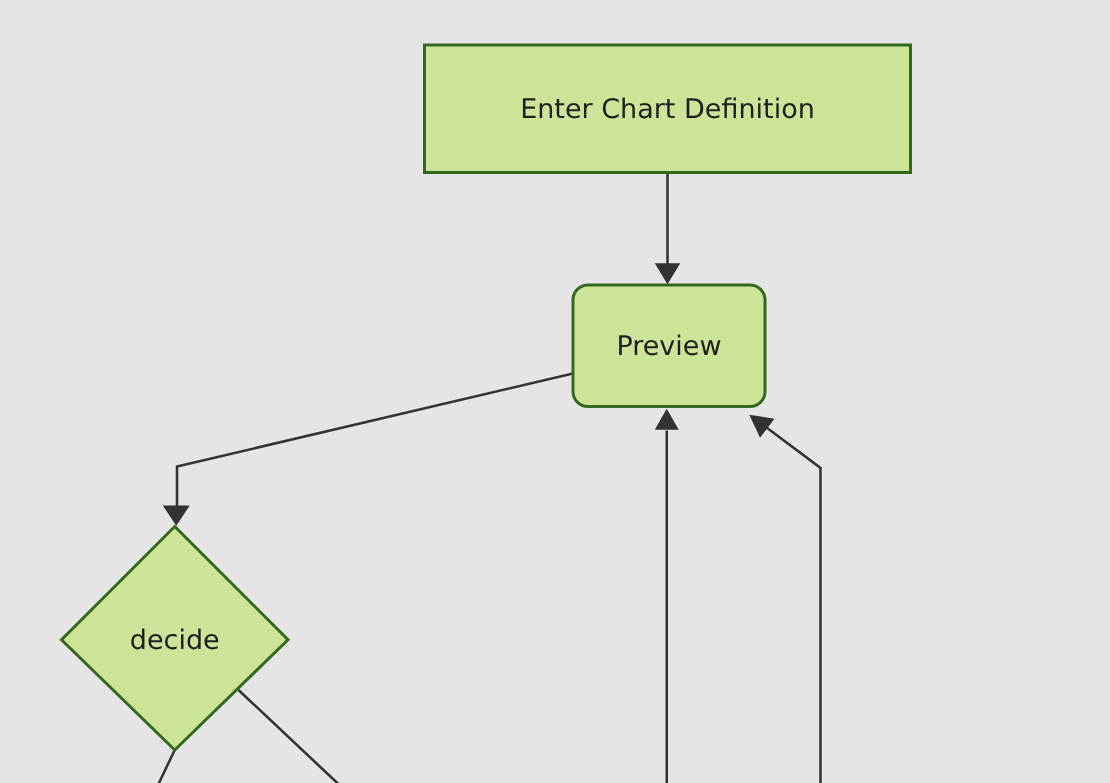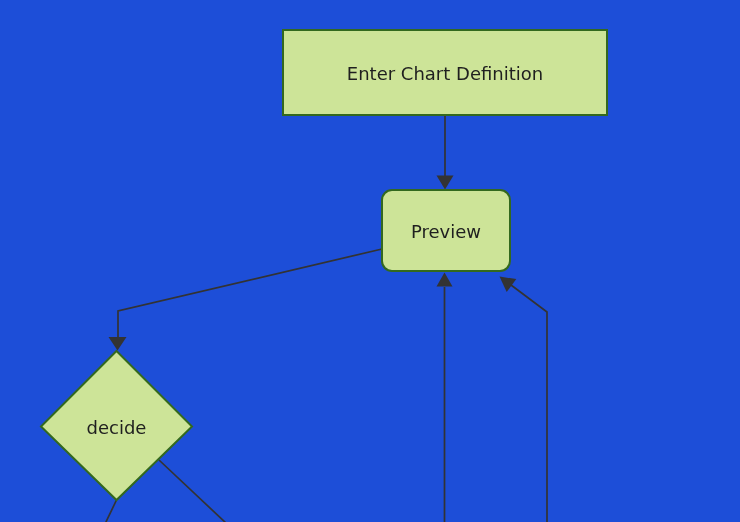--- a/index.html
+++ b/index.html
@@ -4,21 +4,21 @@
 <style>
   html, body {
     margin: 0;
     padding: 0;
     background: #ffffff;
   }
   .stage {
     position: relative;
     width: 740px;
     height: 522px;
-    background: #1d4ed8;
+    background: #e5e5e5;
     overflow: hidden;
   }
   svg { display: block; }
   .node-shape {
     fill: #cde498;
     stroke: #33691e;
     stroke-width: 2;
   }
   .edge {
     stroke: #333333;

